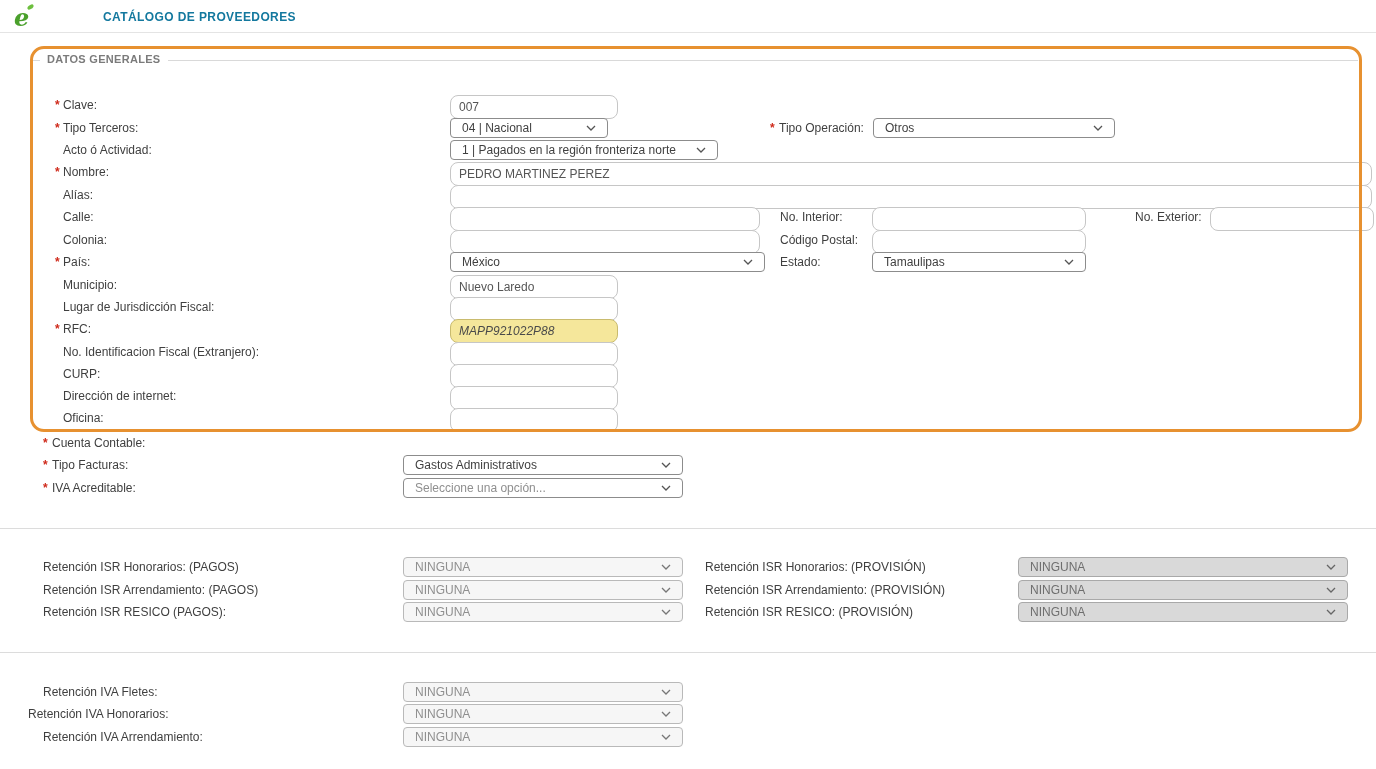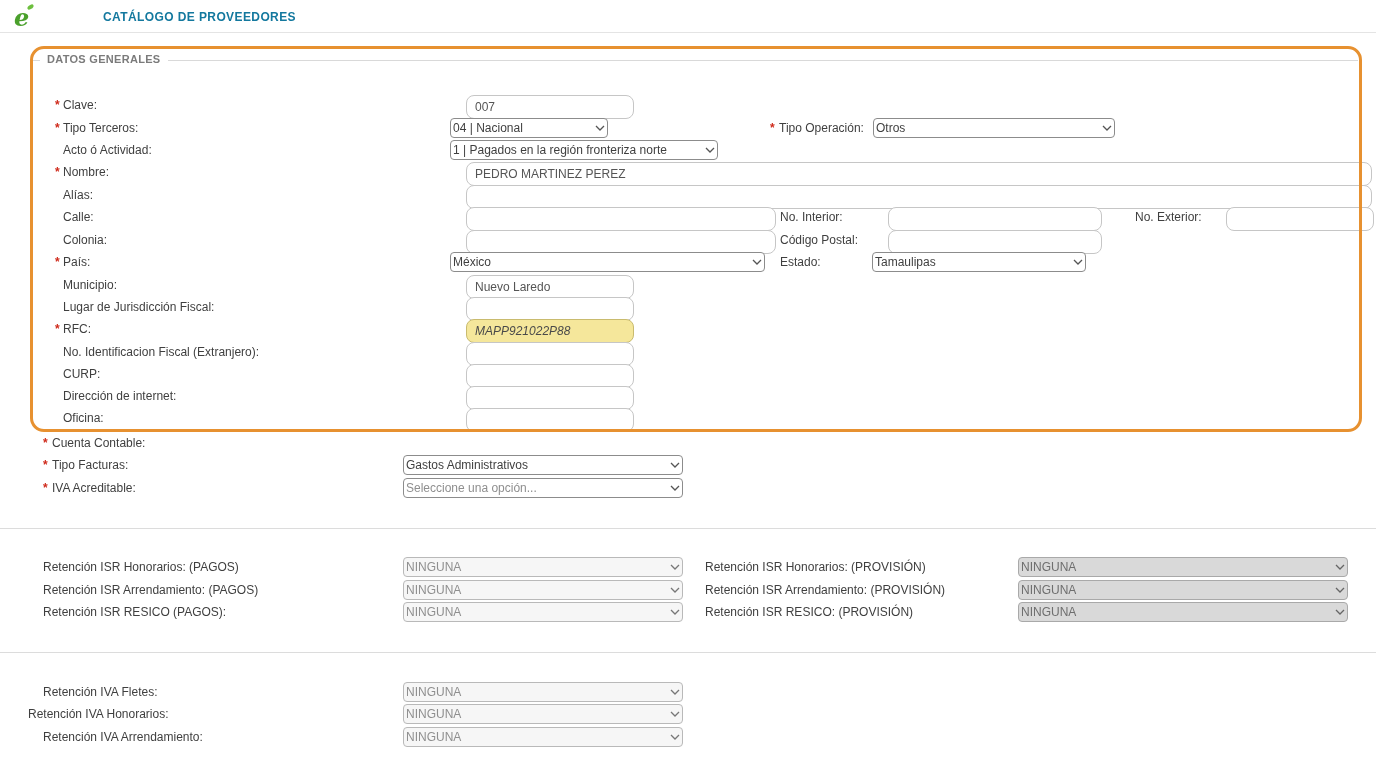--- a/index.html
+++ b/index.html
@@ -19,25 +19,25 @@
   
   #highlight-box { position:absolute; left:30px; top:46px; width:1332px; height:386px; border:3px solid #e79130; border-radius:14px; z-index:10; pointer-events:none; }
 
   
   .row { position:absolute; left:0; right:0; height:21px; }
   .lbl { position:absolute; top:3px; font-size:12px; color:#3f3f3f; white-space:nowrap; }
   .req { position:absolute; top:3px; font-size:12px; font-weight:bold; color:#cf2a1b; }
 
   .input { position:absolute; top:0; height:24px; border:1px solid #c6c6c6; border-radius:8px;
            padding:0 8px; font-family:"Liberation Sans", sans-serif; font-size:12px; color:#555;
-           background:#fff; outline:none;margin-left:16px; }
+           background:#fff; outline:none; }
   .input.yellow { background:#f5e79b; border-color:#c9bb6e; color:#4a4a4a; }
 
   .select { position:absolute; top:0; height:20px; border:1px solid #8c8c8c; border-radius:4px;
-            background:#fff; display:flex; align-items:center; padding:0 2px; font-size:12px;
+            background:#fff; display:flex; align-items:center; padding:0 11px; font-size:12px;
             color:#3f3f3f; cursor:default; }
   .select .txt { flex:1; overflow:hidden; white-space:nowrap; }
   .select svg { flex:none; margin-left:4px; }
   .select.ph .txt { color:#8f8f8f; }
   .select.dis1 { background:#f6f6f6; border-color:#b9b9b9; }
   .select.dis1 .txt { color:#8f8f8f; }
   .select.dis2 { background:#d9d9d9; border-color:#a9a9a9; }
   .select.dis2 .txt { color:#6e6e6e; }
 
   .hr { position:absolute; left:0; right:0; height:1px; background:#dcdcdc; }

